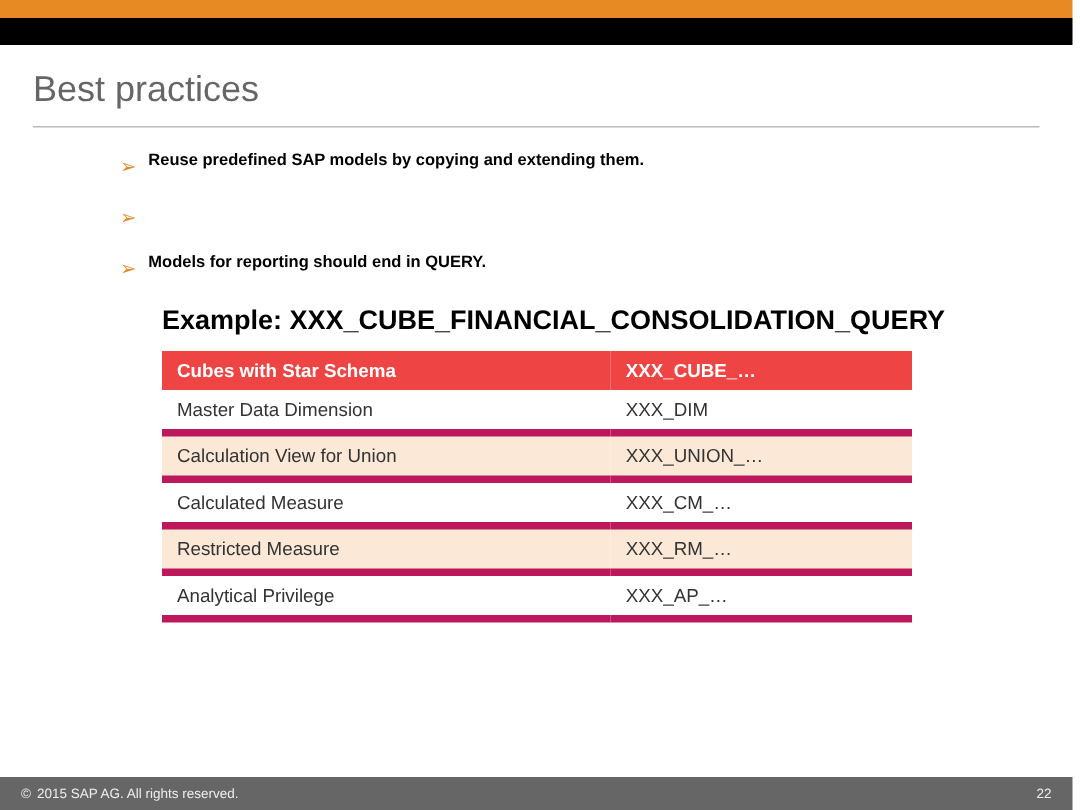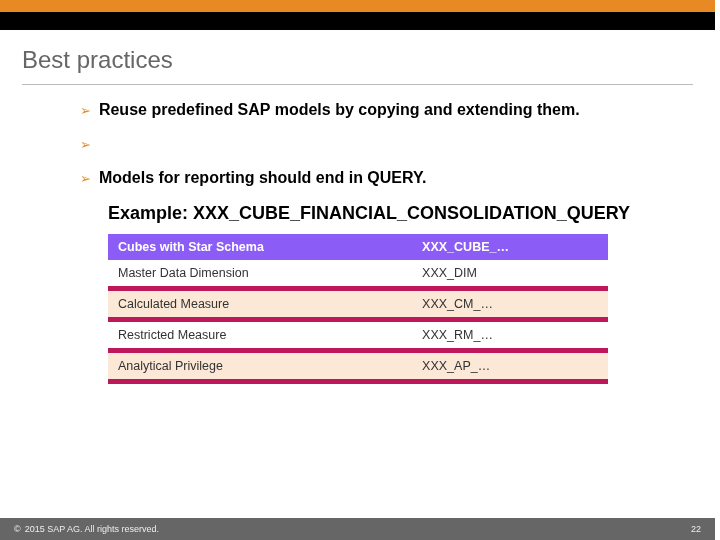--- a/index.html
+++ b/index.html
@@ -6,25 +6,25 @@
   html, body { width: 720px; height: 540px; font-family: Arial, Helvetica, sans-serif; background: #fff; color: #333; }
   .slide { width: 715px; height: 540px; position: relative; background: #fff; }
   .topbar { width: 100%; height: 12px; background: #e78a24; }
   .blackbar { width: 100%; height: 18px; background: #000; }
   .title { font-size: 24px; color: #666; padding: 16px 22px 10px 22px; font-weight: 400; }
   .hr { border: none; border-top: 1px solid #bbb; margin: 0 22px 12px 22px; }
   .content { padding: 4px 40px 0 80px; }
   .bullets { list-style: none; padding: 0; margin: 0 0 14px 0; }
   .bullets li { display: flex; align-items: flex-start; margin-bottom: 14px; }
   .bullets .arrow { color: #e78a24; font-size: 13px; margin-right: 8px; line-height: 20px; }
-  .bullets .txt { font-weight: bold; font-size: 16px; color: #000; }
+  .bullets .txt { font-weight: bold; font-size: 11px; color: #000; }
   .example { font-weight: bold; font-size: 18px; color: #000; margin: 6px 0 10px 28px; }
   .tablewrap { margin-left: 28px; width: 500px; }
   table { border-collapse: collapse; width: 100%; font-size: 12.5px; }
-  th { background: #8b5cf6; color: #fff; text-align: left; padding: 6px 10px; font-weight: bold; }
+  th { background: #ef4444; color: #fff; text-align: left; padding: 6px 10px; font-weight: bold; }
   td { padding: 6px 10px; color: #333; }
   tbody tr:nth-child(even) td { background: #fbe8d6; }
   tbody tr:nth-child(odd) td { background: #fff; }
   tbody tr { border-bottom: 5px solid #be185d; }
   .footer { position: absolute; left: 0; right: 0; bottom: 0; height: 22px; background: #666; color: #eee; display: flex; align-items: center; justify-content: space-between; font-size: 9px; padding: 0 14px; }
   .footer .copy { display: flex; align-items: center; gap: 4px; }
 </style>
 </head>
 <body>
 <div class="slide">
@@ -58,20 +58,24 @@
             <th>Cubes with Star Schema</th>
             <th>XXX_CUBE_…</th>
           </tr>
         </thead>
         <tbody>
           <tr>
             <td>Master Data Dimension</td>
             <td>XXX_DIM</td>
           </tr>
           <tr>
+            <td>Calculation View for Union</td>
+            <td>XXX_UNION_…</td>
+          </tr>
+          <tr>
             <td>Calculated Measure</td>
             <td>XXX_CM_…</td>
           </tr>
           <tr>
             <td>Restricted Measure</td>
             <td>XXX_RM_…</td>
           </tr>
           <tr>
             <td>Analytical Privilege</td>
             <td>XXX_AP_…</td>

